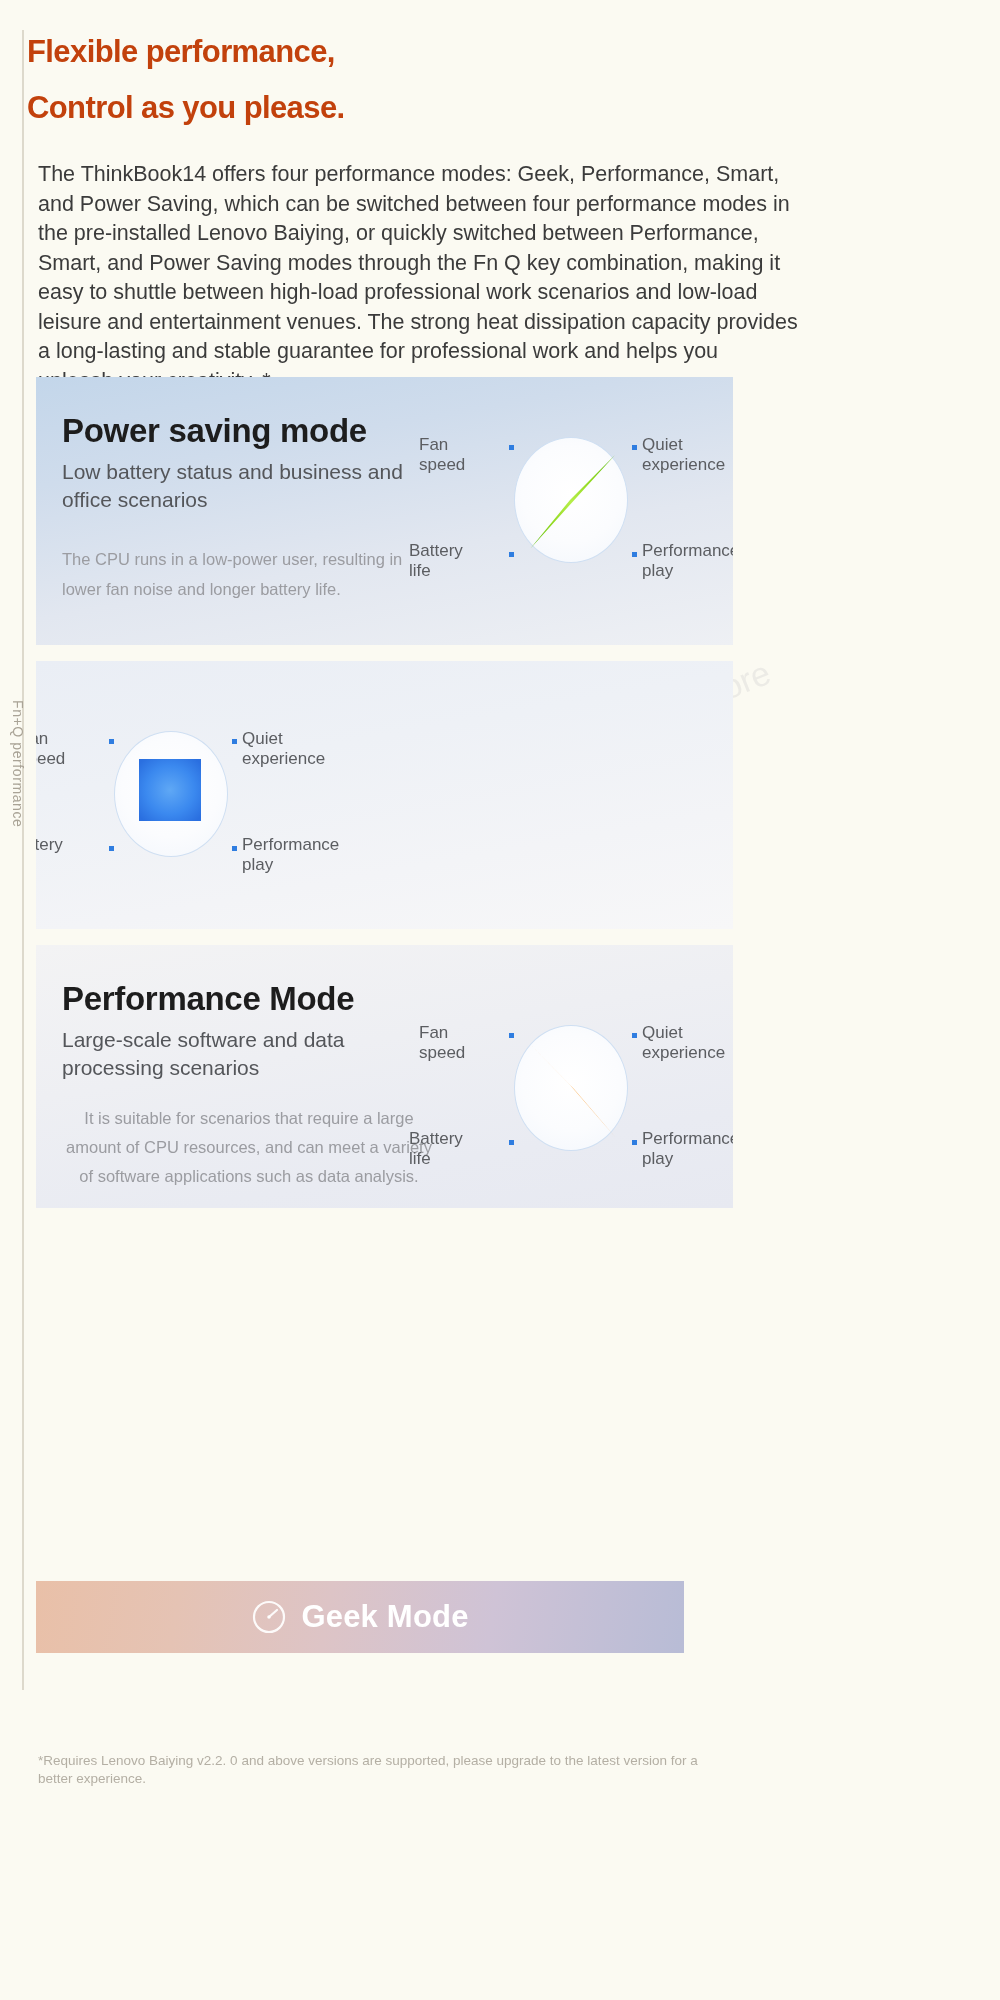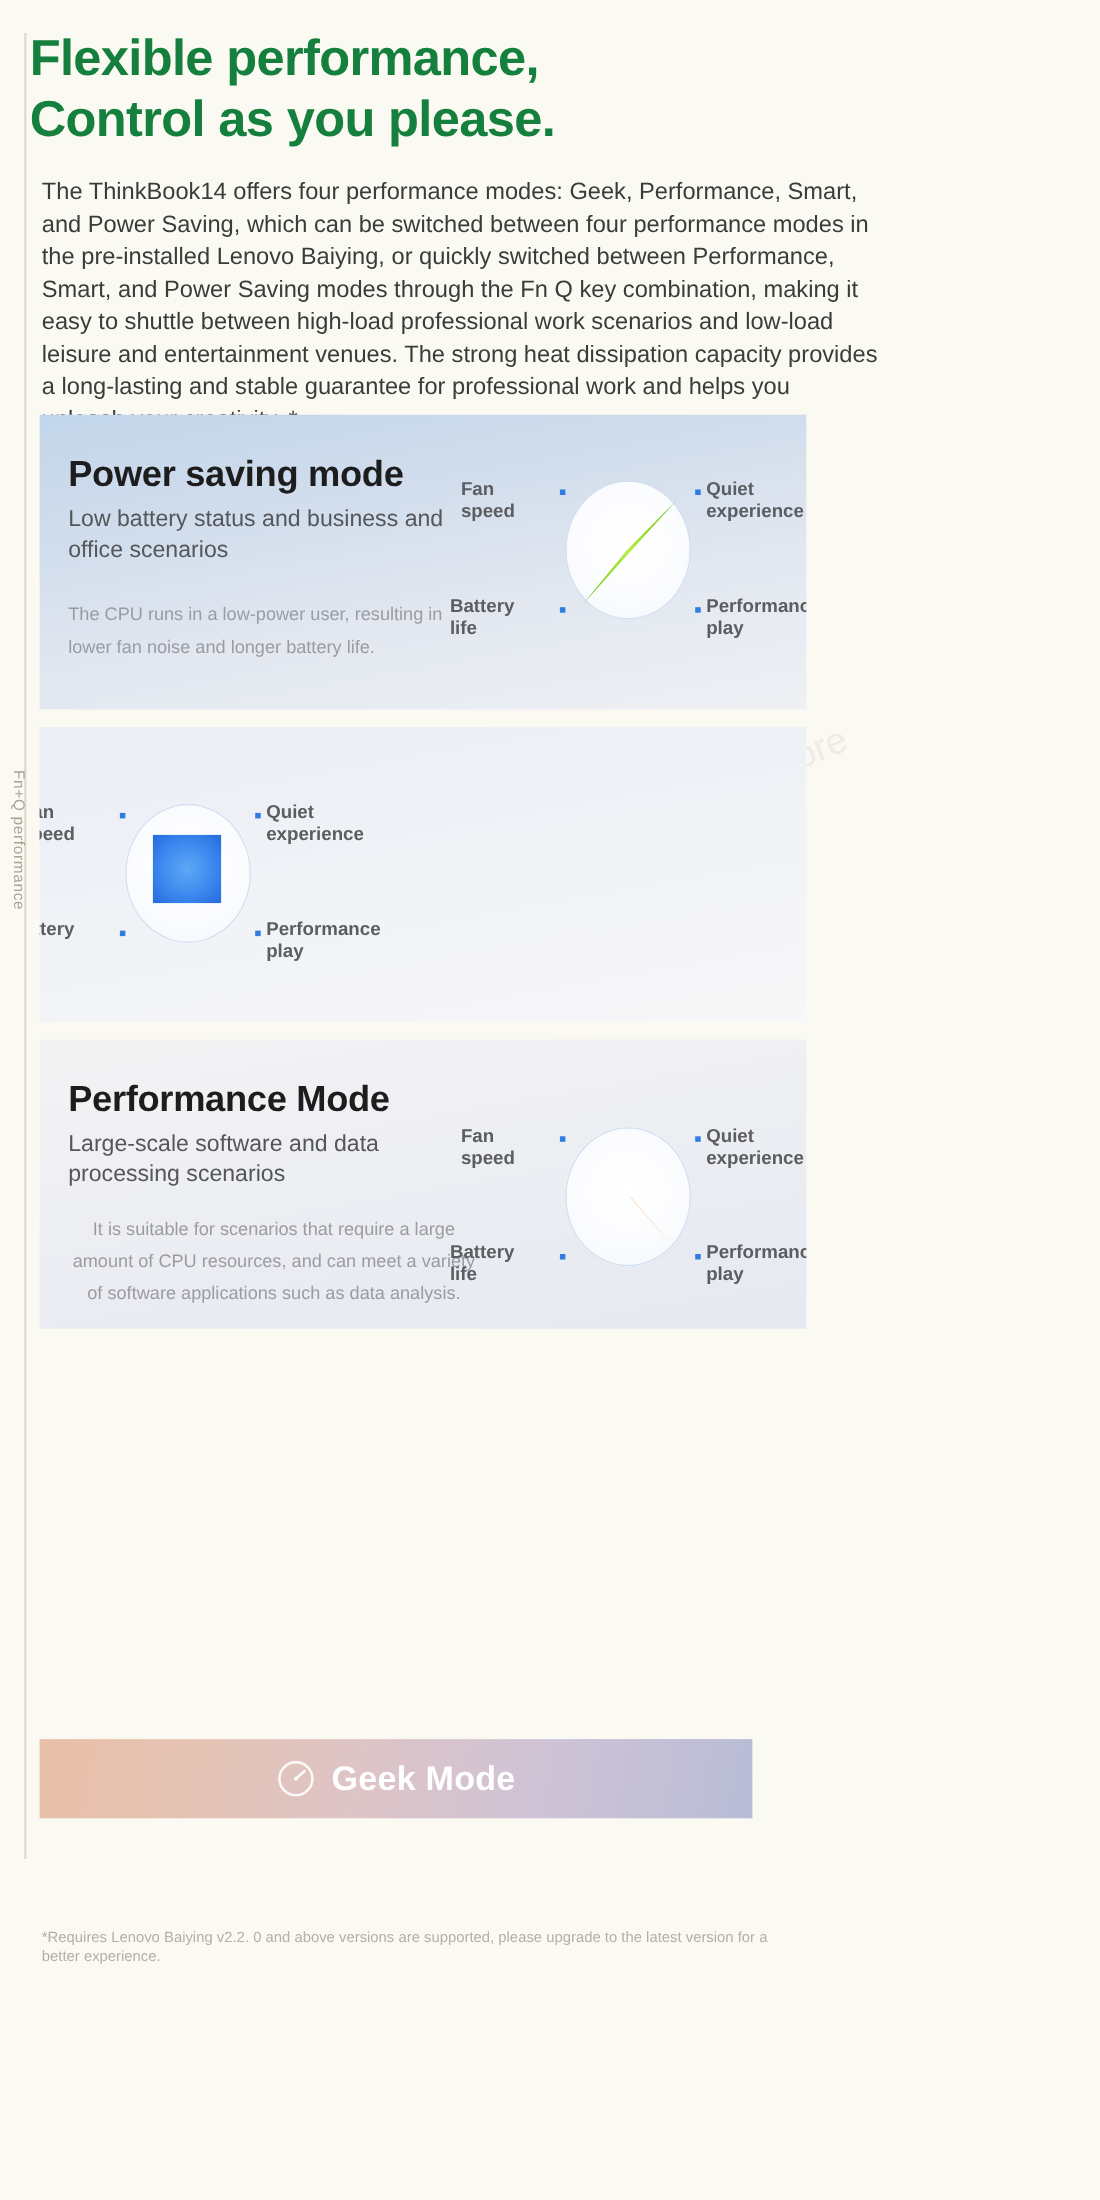--- a/index.html
+++ b/index.html
@@ -42,24 +42,24 @@
   }
 
   
   #headline {
     position: absolute;
     left: 27px;
     top: 24px;
     width: 900px;
   }
   #headline .line {
-    font-size: 46px;
+    font-size: 31px;
     line-height: 56px;
     font-weight: 700;
-    color: #15803d;
+    color: #c2410c;
     letter-spacing: -0.6px;
   }
 
   
   #intro {
     position: absolute;
     left: 38px;
     top: 148px;
     width: 760px;
     font-size: 21.5px;
@@ -130,21 +130,20 @@
   .card-power .card-desc { margin-top: 30px; line-height: 30px;}
   .card-smart .card-desc { margin-top: 14px; line-height: 30px;}
   .card-perf  .card-desc { margin-top: 22px; line-height: 29px; text-align: center;}
 
   
   .radar {
     position: relative;
     width: 290px;
     height: 200px;
     flex: none;
-    font-weight: bold;
   }
   .card-power .radar { margin-top: 54px; margin-left: 5px;}
   .card-smart .radar { margin-top: 64px; margin-left: 5px;}
   .card-perf  .radar { margin-top: 74px; margin-left: 5px;}
 
   .radar-disc {
     position: absolute;
     left: 73px;
     top: 6px;
     width: 114px;

